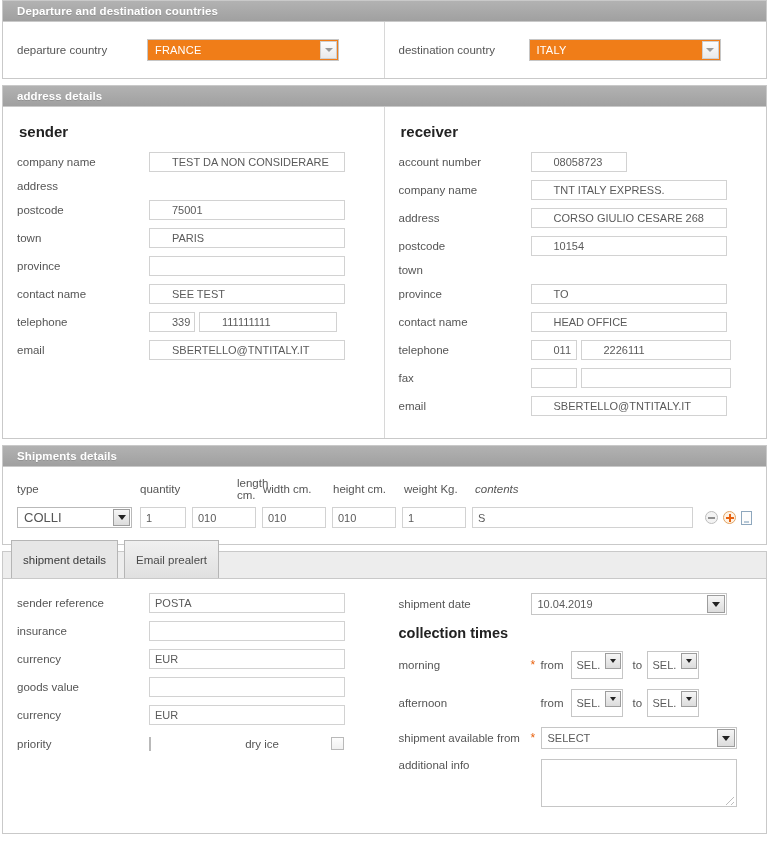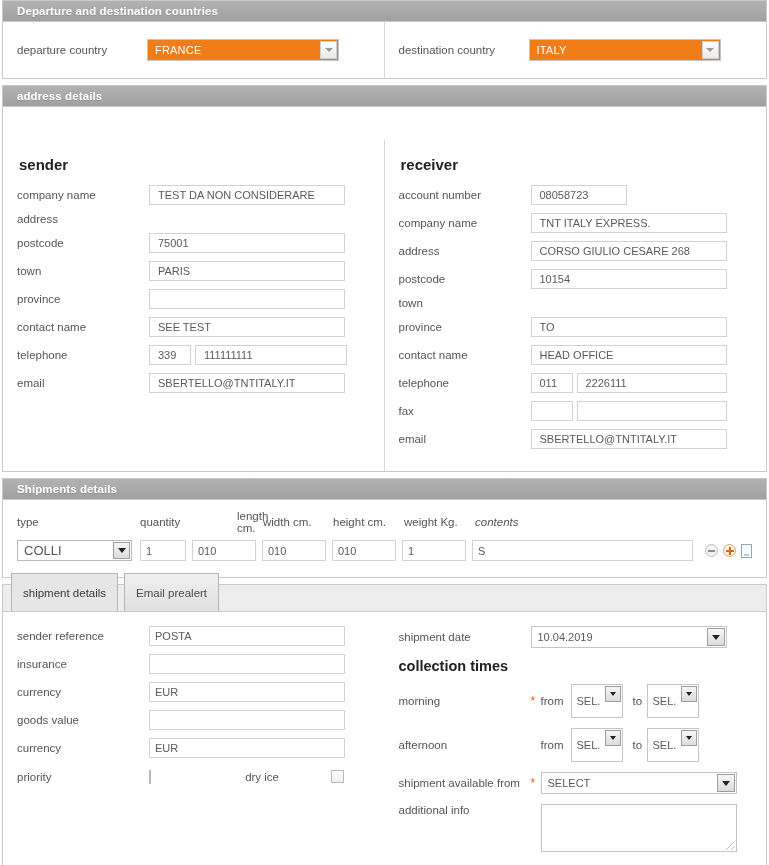--- a/index.html
+++ b/index.html
@@ -78,21 +78,21 @@
     display: flex; align-items: center; justify-content: center;
   }
   .arrow-box .tri {
     width: 0; height: 0;
     border-left: 4px solid transparent;
     border-right: 4px solid transparent;
     border-top: 4px solid #9a9a9a;
   }
 
   
-  .two-col { display: flex; margin-top: 33px; }
+  .two-col { display: flex; }
   .col {
     flex: 1 1 50%;
     padding: 14px 14px 14px 14px;
   }
   .col.left { border-right: 1px solid #d8d8d8; }
   .sec-title {
     font-size: 15px;
     font-weight: bold;
     color: #222;
     margin: 2px 0 12px 2px;
@@ -107,30 +107,30 @@
     flex: none;
     font-size: 11.5px;
     color: #555;
   }
   .finput {
     height: 20px;
     border: 1px solid #d2d2d2;
     background: #fff;
     font-size: 11px;
     color: #5a5a5a;
-    padding: 0 8px;
+    padding: 0 22px;
     display: flex;
     align-items: center;
     white-space: nowrap;
     overflow: hidden;
   }
   .w-full  { width: 196px; }
   .w-acct  { width: 96px; }
   .w-pref  { width: 42px; margin-right: 4px; }
-  .w-rest  { width: 152px; }
+  .w-rest  { width: 138px; }
   .col.right .w-full { width: 196px; }
   .col.right .w-rest { width: 150px; }
 
   
   .ship-body { padding: 10px 14px 16px 14px; }
   .ship-head-row, .ship-input-row {
     display: flex; align-items: center;
   }
   .ship-head-row { margin-bottom: 6px; }
   .ship-head-row span {
@@ -266,21 +266,21 @@
     border-right: 4px solid transparent;
     border-top: 5px solid #222;
   }
   .sub-title { font-size: 14.5px; font-weight: bold; color:#222;
                margin: 6px 0 10px 0; }
   .req-star { color: #E8610F; width: 10px; flex: none; font-size: 12px; line-height: 10px; }
   .ft-label { font-size: 11.5px; color:#555; }
   .from-lbl { width: 30px; flex:none; }
   .to-lbl   { width: 24px; flex:none; text-align: left; padding-left: 10px;}
   .small-sel {
-    position: relative; width: 52px; height: 34px;
+    position: relative; width: 52px; height: 28px;
     border: 1px solid #c6c6c6; background: #fff;
     display: flex; align-items: center;
   }
   .small-sel .val { font-size: 11px; color: #5a5a5a; padding-left: 5px; }
   .small-sel .arrow-box2 {
     position: absolute; right: 1px; top: 1px;
     width: 16px; height: 16px;
     background: linear-gradient(#f6f6f6, #dcdcdc);
     border: 1px solid #9d9d9d;
     display: flex; align-items: center; justify-content: center;

